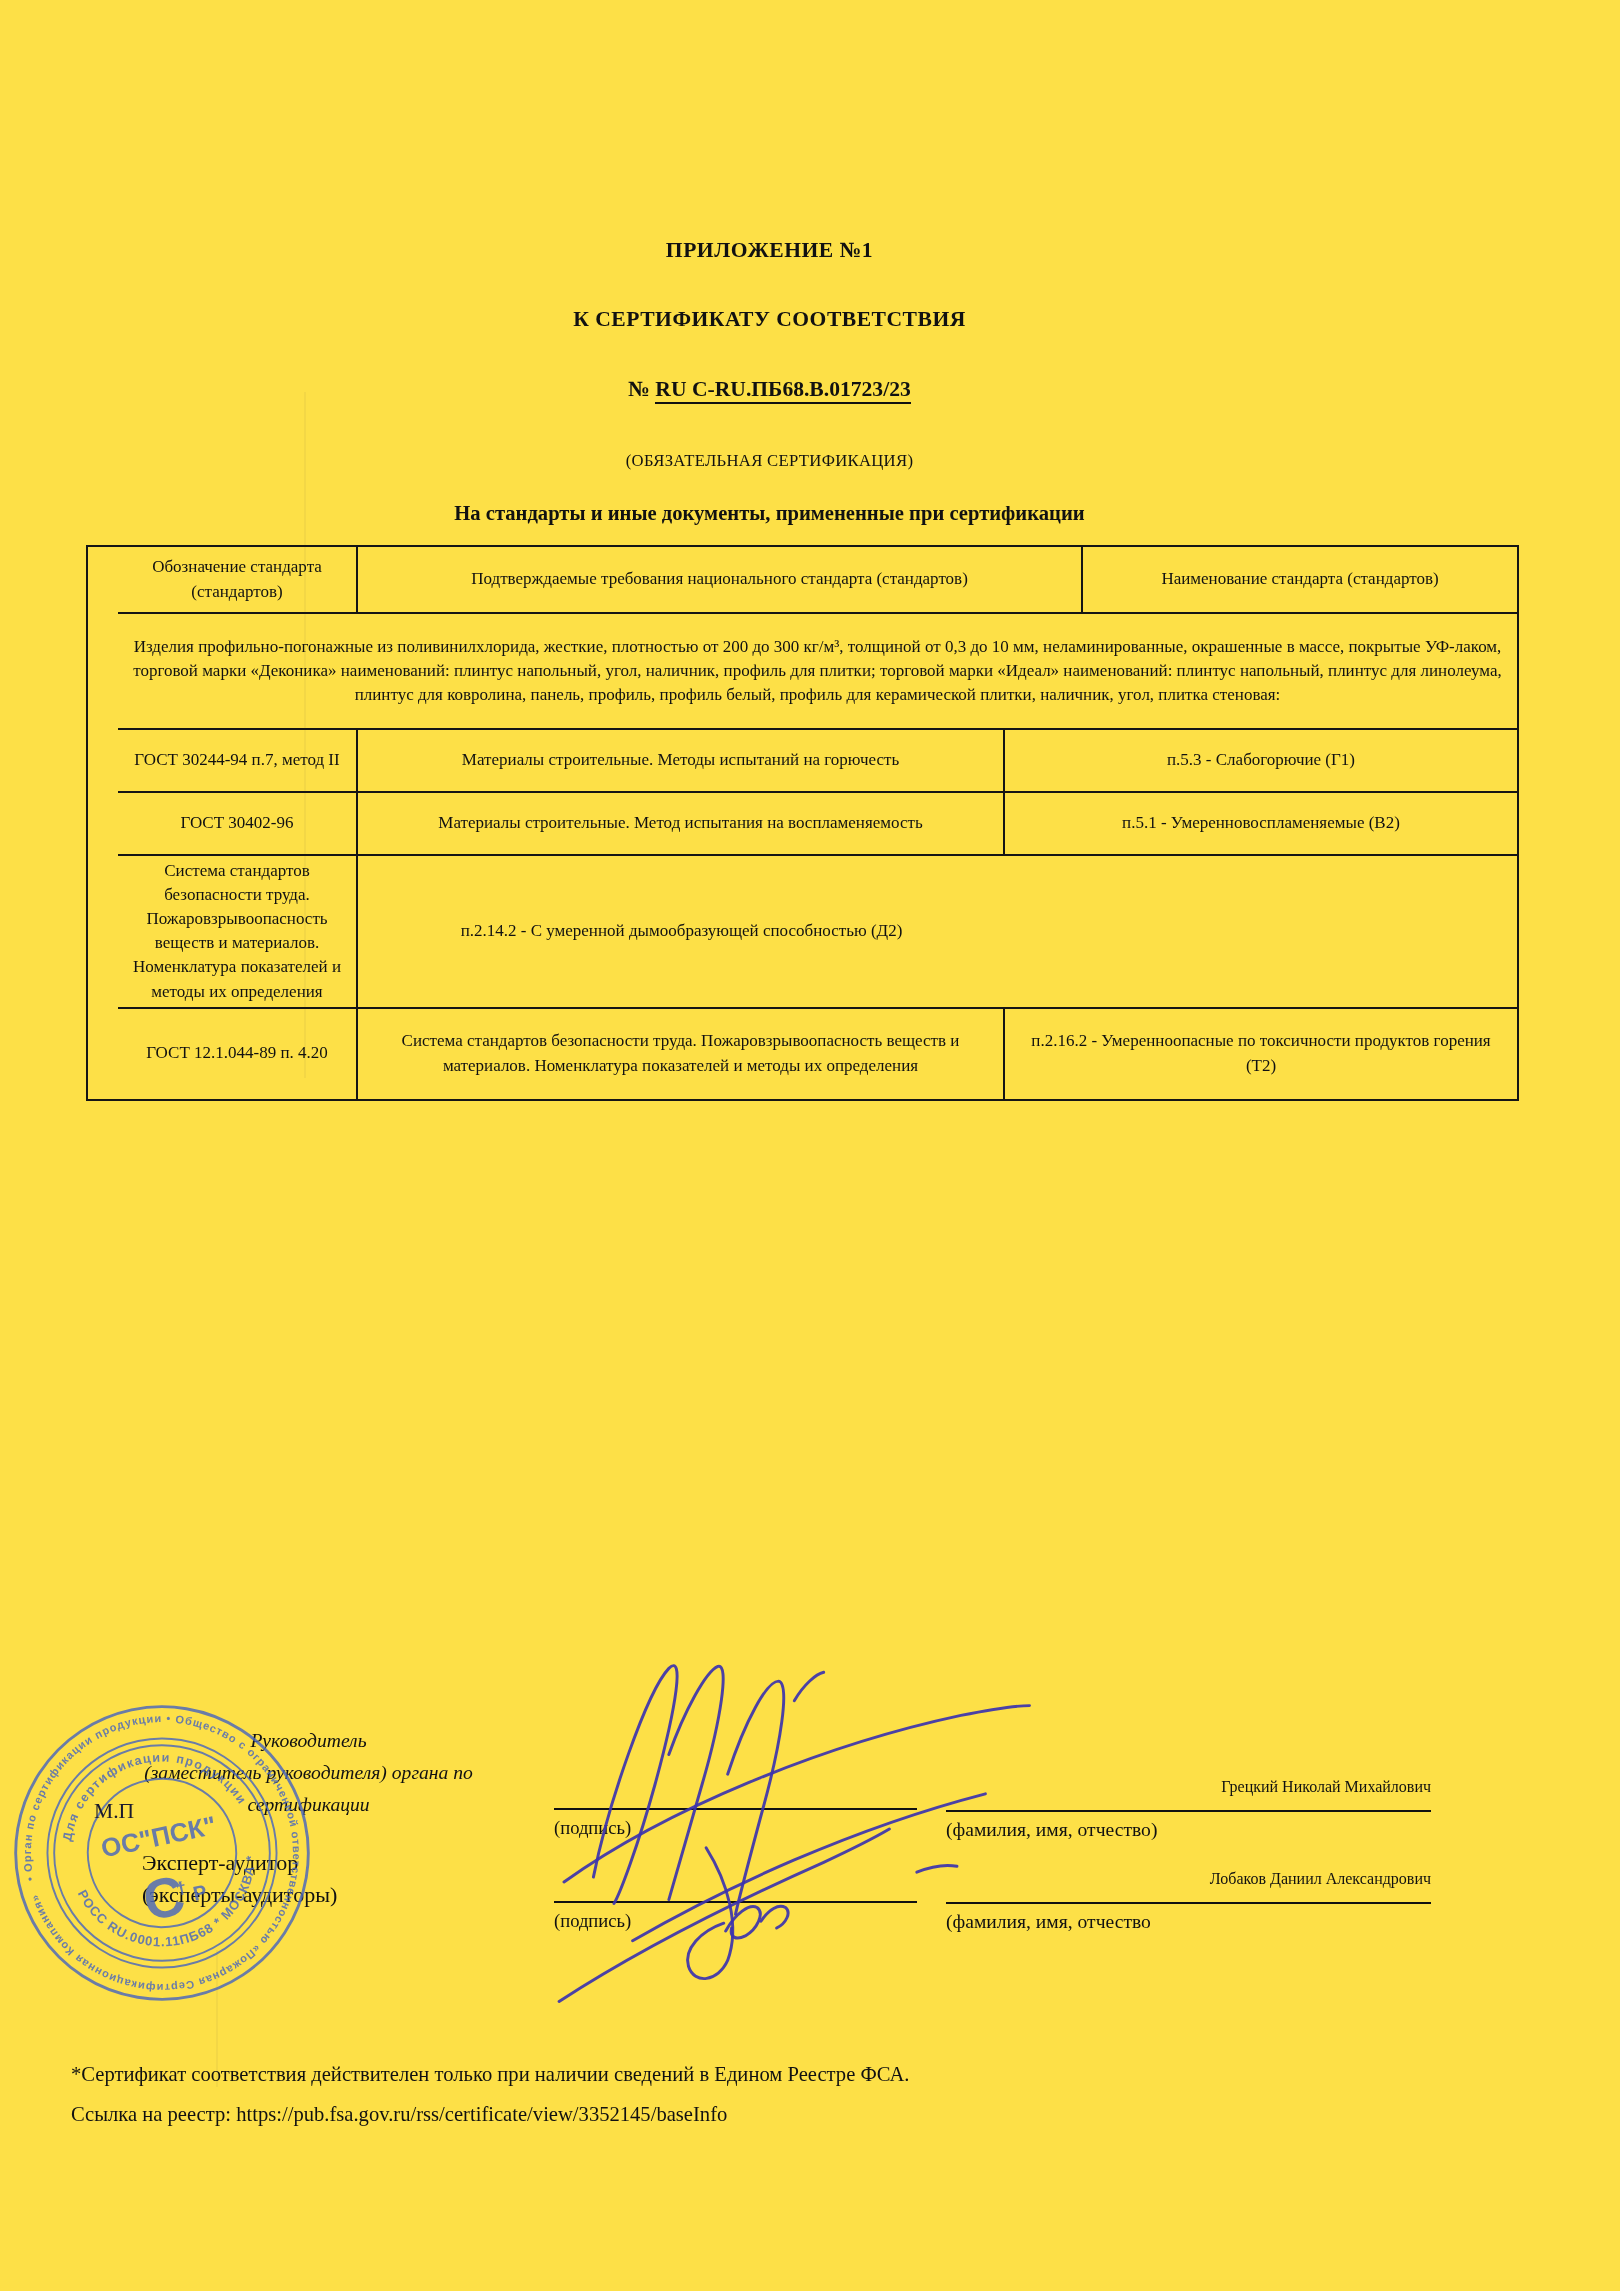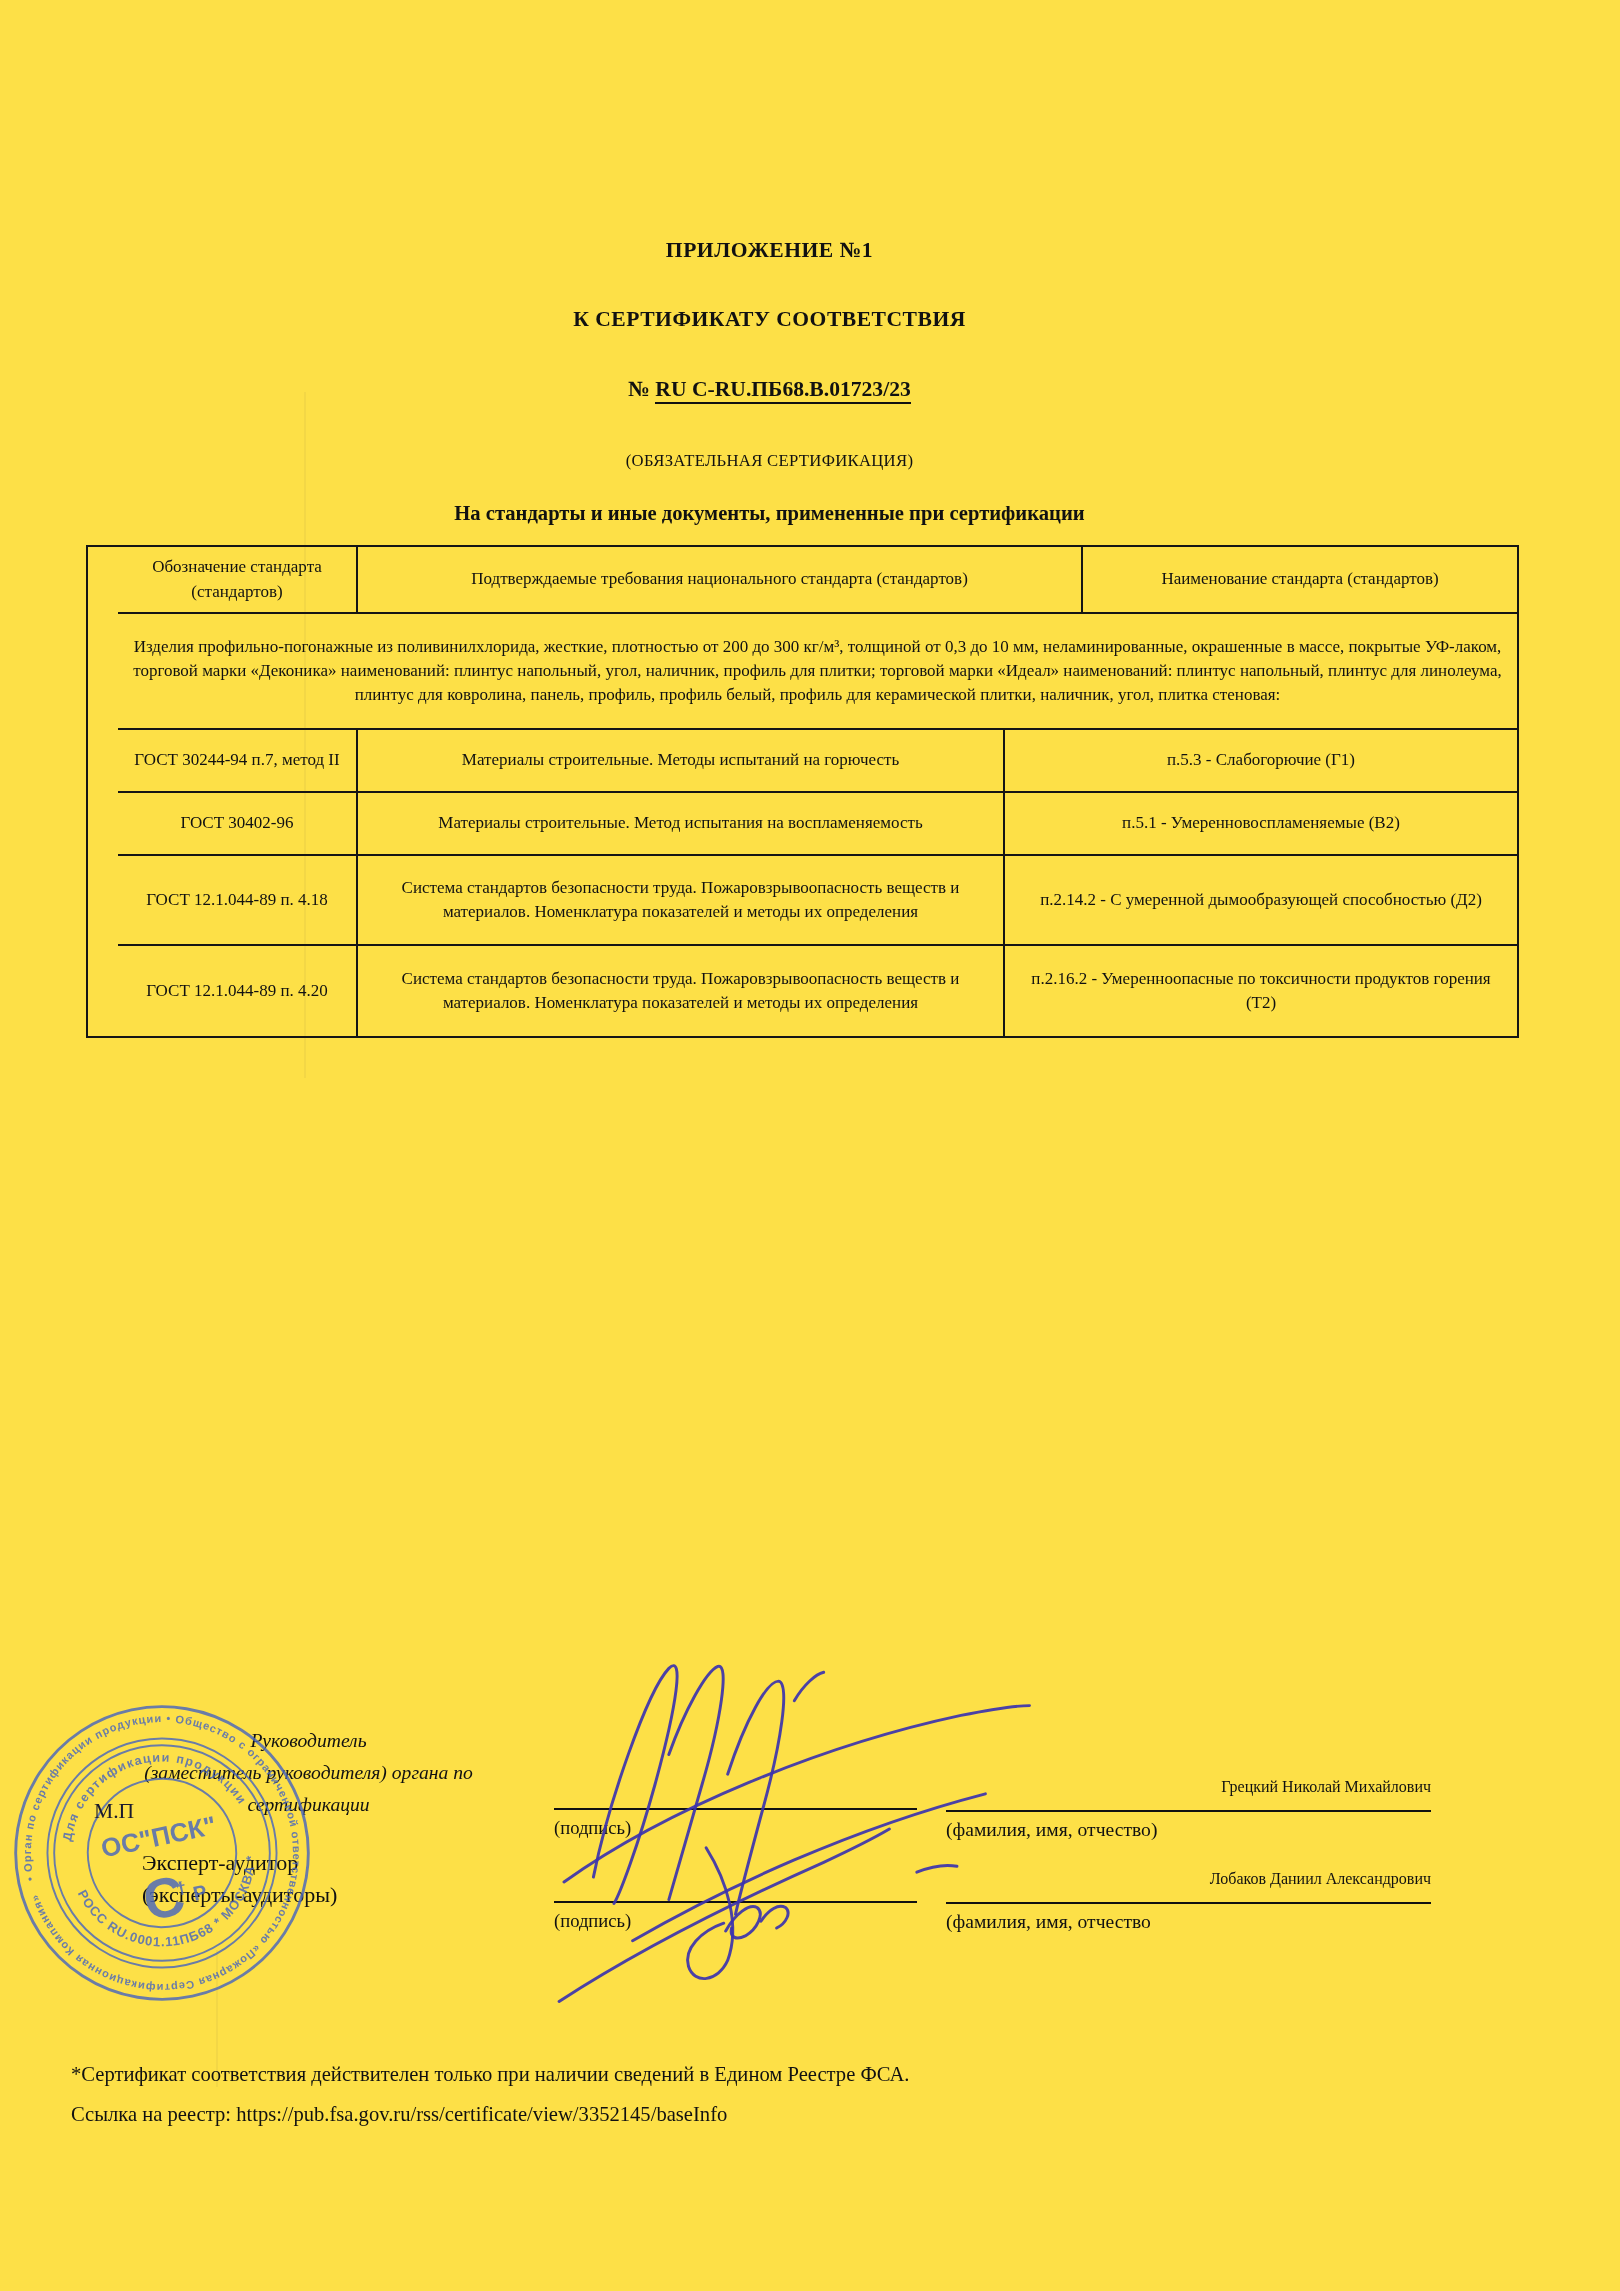--- a/index.html
+++ b/index.html
@@ -93,21 +93,20 @@
       <div class="t-cell">ГОСТ 30244-94 п.7, метод II</div>
       <div class="t-cell">Материалы строительные. Методы испытаний на горючесть</div>
       <div class="t-cell">п.5.3 - Слабогорючие (Г1)</div>
     </div>
     <div class="t-row t-body r-small">
       <div class="t-cell">ГОСТ 30402-96</div>
       <div class="t-cell">Материалы строительные. Метод испытания на воспламеняемость</div>
       <div class="t-cell">п.5.1 - Умеренновоспламеняемые (В2)</div>
     </div>
     <div class="t-row t-body r-big">
-      <div class="t-cell">ГОСТ 12.1.044-89 п. 4.18</div>
       <div class="t-cell">Система стандартов безопасности труда. Пожаровзрывоопасность веществ и материалов. Номенклатура показателей и методы их определения</div>
       <div class="t-cell">п.2.14.2 - С умеренной дымообразующей способностью (Д2)</div>
     </div>
     <div class="t-row t-body r-big">
       <div class="t-cell">ГОСТ 12.1.044-89 п. 4.20</div>
       <div class="t-cell">Система стандартов безопасности труда. Пожаровзрывоопасность веществ и материалов. Номенклатура показателей и методы их определения</div>
       <div class="t-cell">п.2.16.2 - Умеренноопасные по токсичности продуктов горения (Т2)</div>
     </div>
   </div>
 

